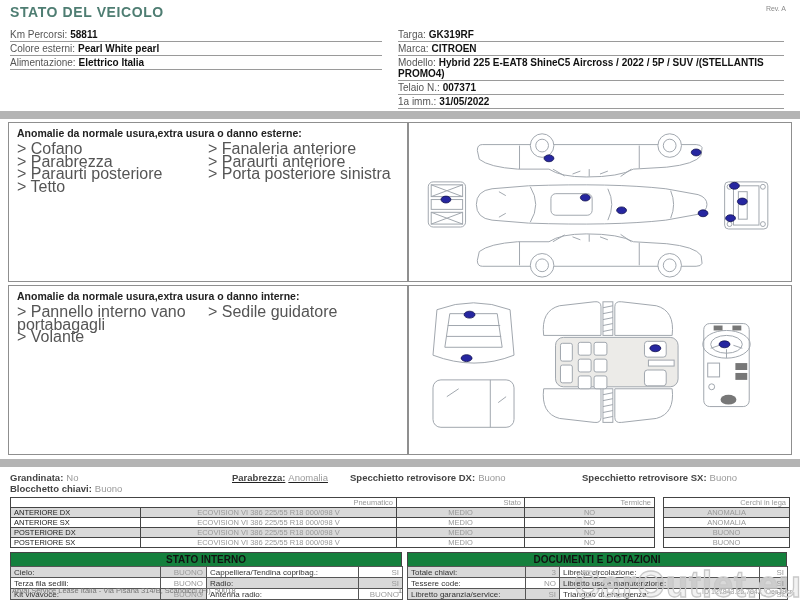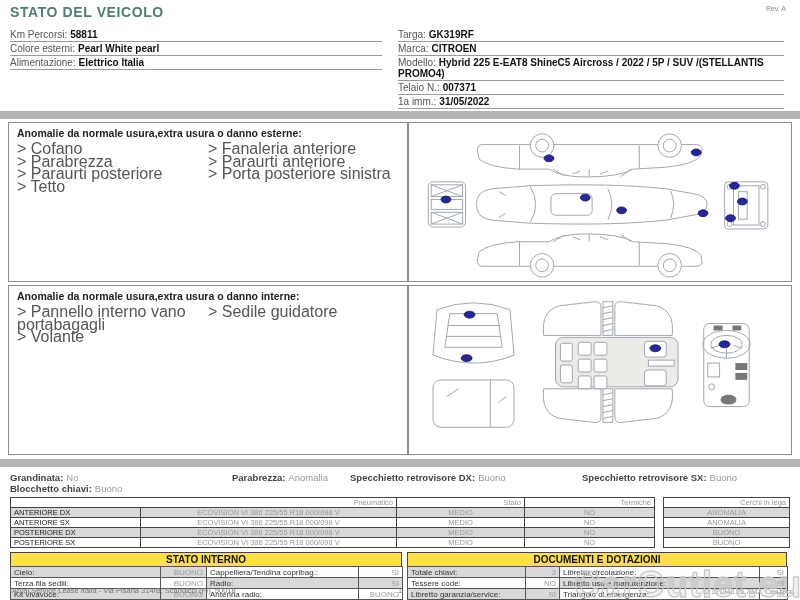--- a/index.html
+++ b/index.html
@@ -24,37 +24,37 @@
   .row-int{height:170px;}
   .anomaly-title{font-size:10.5px;font-weight:bold;color:#222;margin-bottom:4px;}
   .anomaly-cols{display:flex;}
   .acol{width:50%;}
   .aitem{font-size:16px;color:#555;line-height:12.5px;}
   .diagram-box{flex:1;border:1px solid #8f8f8f;box-sizing:border-box;background:#fff;}
   .diagram-box svg{display:block;width:100%;height:100%;}
   
   .summary-row{display:flex;padding:3px 10px 1px 10px;font-size:9.5px;line-height:11px;}
   .sum-stack{width:222px;}
-  .sum-par{width:118px;}
+  .sum-par{width:118px;text-decoration:underline;}
   .sum-dx{width:232px;}
   .slabel{color:#444;font-weight:bold;}
   .svalue{color:#999;margin-left:3px;}
   
   .tires-row{display:flex;gap:8px;padding:2px 10px 0 10px;}
   table.ttable{border-collapse:collapse;table-layout:fixed;}
   table.ttable td{border:1px solid #444;font-size:7.5px;padding:0 3px;height:9px;
                   overflow:hidden;white-space:nowrap;}
   .th-row td{color:#999;text-align:right;font-size:8.5px;background:#fff;}
   td.pos{font-weight:normal;color:#222;font-size:8px;}
   td.cgray{color:#999;text-align:center;font-size:7px;}
   tr.shade td{background:#d9d9d9;}
   
   .bottom-row{display:flex;gap:5px;padding:4px 10px 0 10px;}
   .btable-wrap{box-sizing:border-box;}
-  .btable-header{border:1px solid #444;border-bottom:none;background:#fde047;color:#111;
+  .btable-header{border:1px solid #444;border-bottom:none;background:#15803d;color:#111;
                  font-weight:bold;font-size:10px;text-align:center;height:13px;line-height:13px;}
   table.btable{border-collapse:collapse;table-layout:fixed;}
   table.btable td{border:1px solid #555;font-size:8px;height:10px;padding:0 3px;
                   overflow:hidden;white-space:nowrap;}
   td.lab{color:#333;}
   td.val{color:#9b9b9b;text-align:right;}
   td.sh{background:#d9d9d9;}
   
   .footer-left{position:absolute;left:12px;bottom:5px;font-size:7.5px;color:#777;}
   .footer-page{position:absolute;left:50%;transform:translateX(-50%);bottom:5px;font-size:8px;color:#777;}

